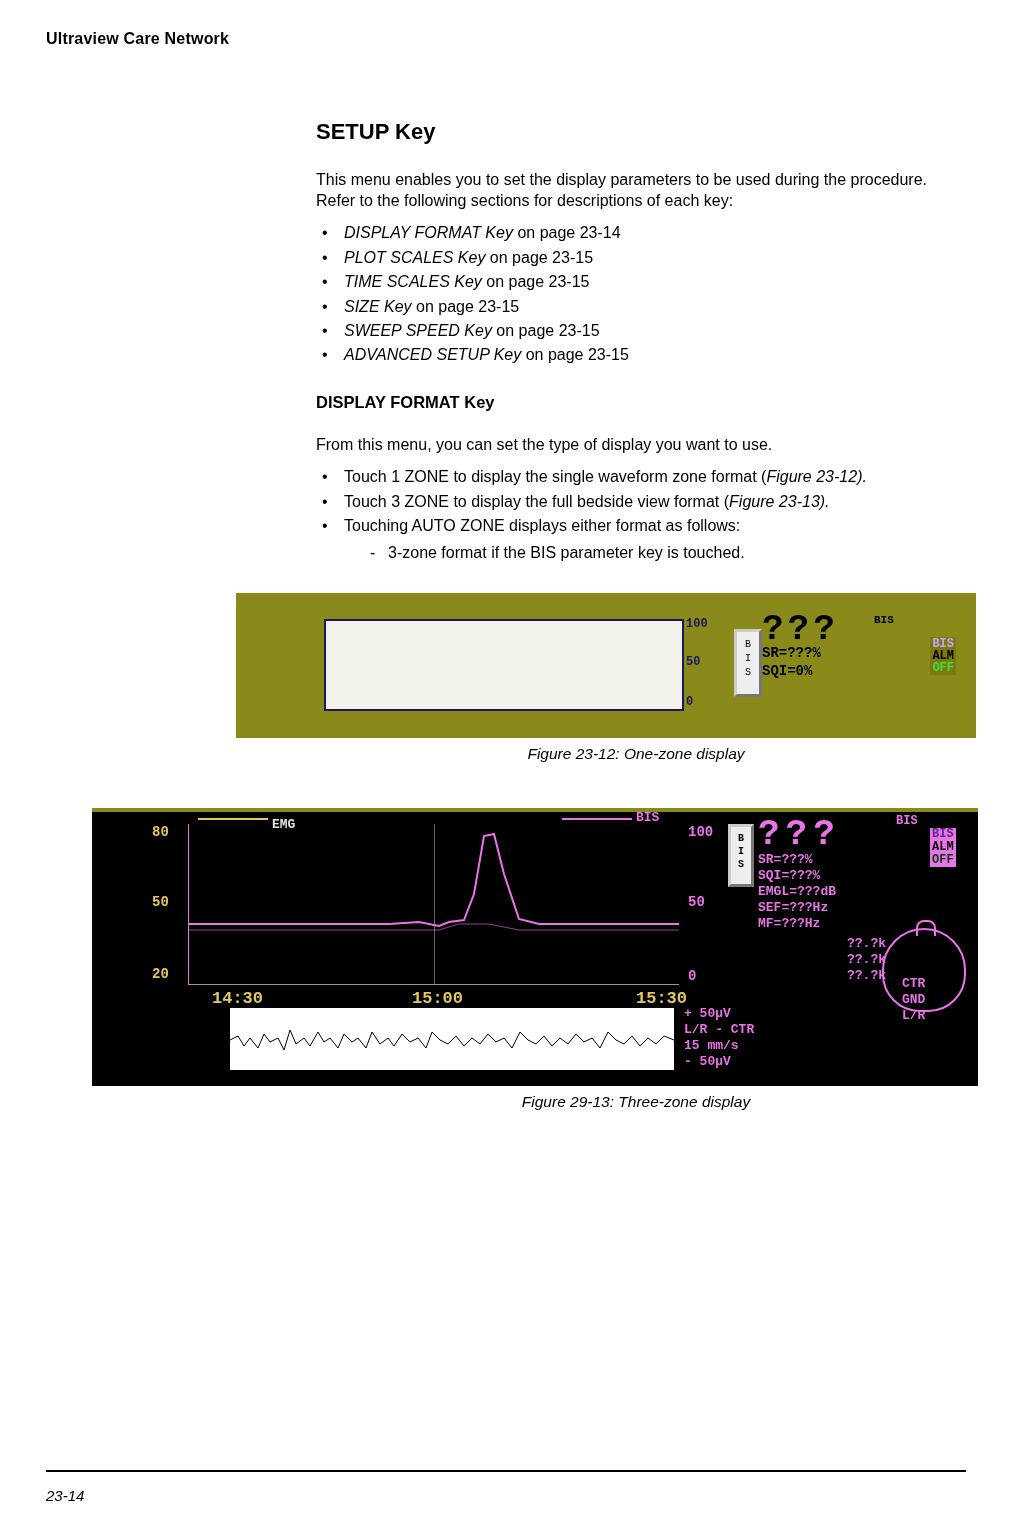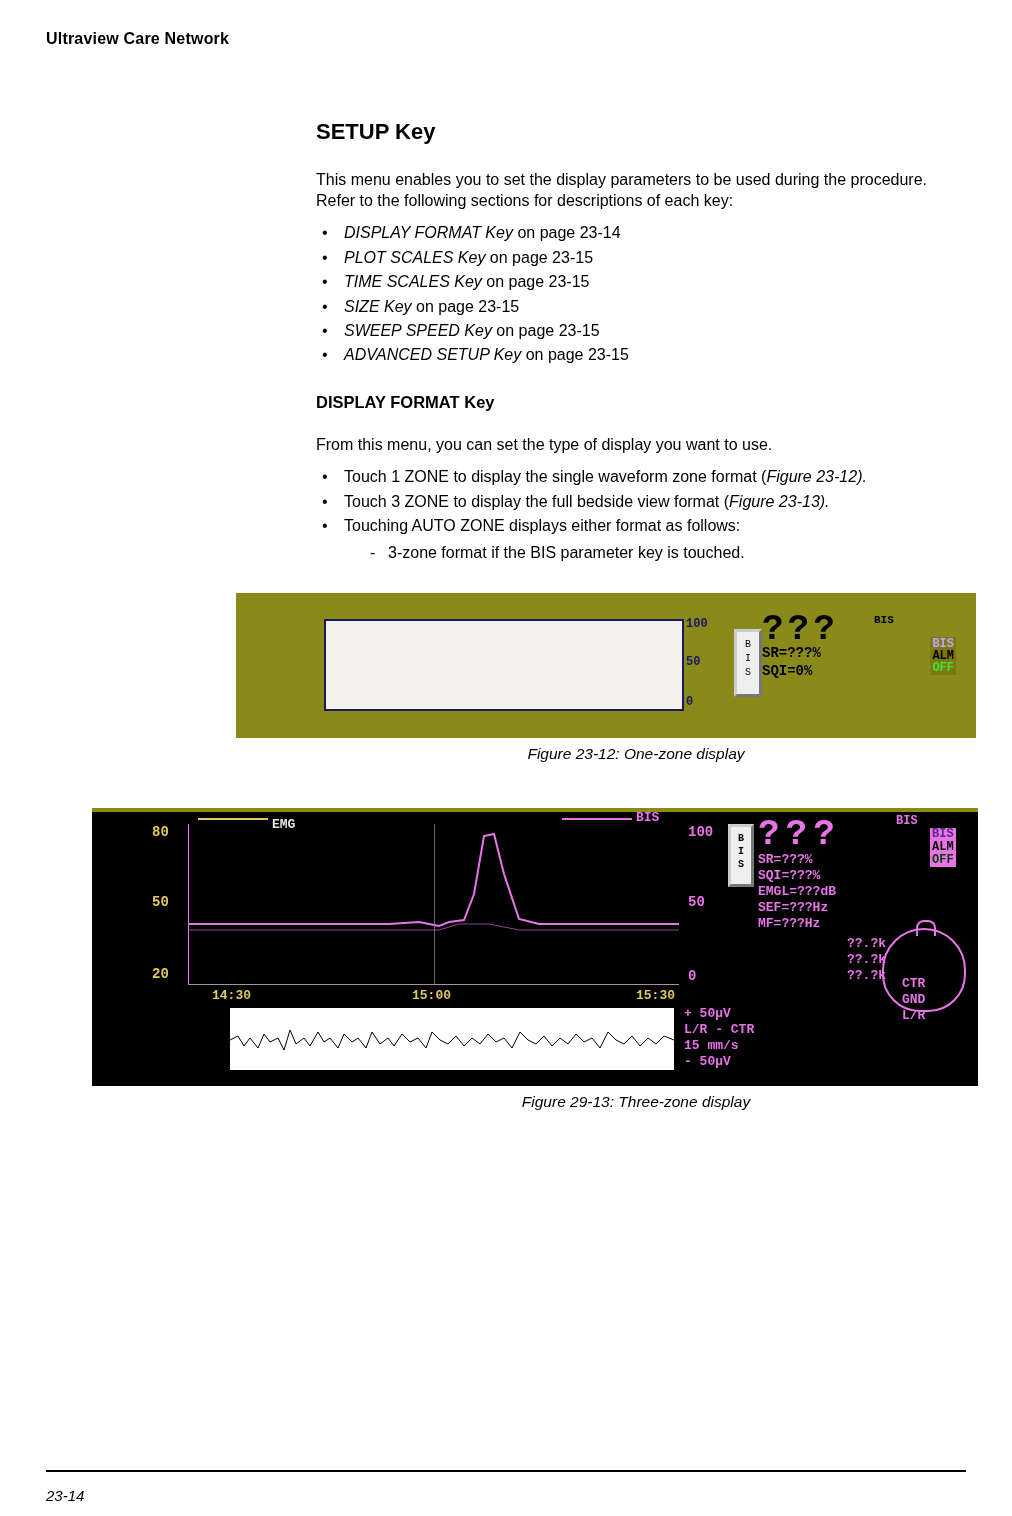--- a/index.html
+++ b/index.html
@@ -134,21 +134,21 @@
     position: absolute; left: 96px; top: 16px; width: 490px; height: 160px;
     border-left: 1px solid #e874e8; border-bottom: 1px solid #999;
   }
   .fig13 .plot-area .vmid { position:absolute; left:50%; top:0; bottom:0; border-left:1px solid #666; }
   .fig13 .emg-line { position:absolute; left:106px; top:10px; width:70px; border-top:2px solid #e2c85d; }
   .fig13 .emg-label { position:absolute; left:180px; top:2px; color:#e5e5e5; font-size:13px;margin-top:7px; }
   .fig13 .bis-line { position:absolute; left:470px; top:10px; width:70px; border-top:2px solid #e874e8; }
   .fig13 .bis-label { position:absolute; left:544px; top:2px; color:#e874e8; font-size:13px; }
   .fig13 .yl { position:absolute; left:60px; color:#e2c85d; }
   .fig13 .yr { position:absolute; left:596px; color:#e874e8; }
-  .fig13 .xl { position:absolute; top:180px; color:#e2c85d; font-size:13px; }
+  .fig13 .xl { position:absolute; top:180px; color:#e2c85d; font-size:17px; }
   .fig13 .bis-btn2 {
     position: absolute; left: 636px; top: 16px;
     width: 20px; height: 52px; background: #eee;
     border-left: 3px solid #ccc; border-top: 3px solid #ccc;
     border-right: 3px solid #777; border-bottom: 3px solid #777;
     text-align: center; font-size: 10px; color:#000; line-height: 13px; padding-top: 5px;
   }
   .fig13 .bigq {
     position: absolute; left: 666px; top: 4px; color:#e874e8;
     font-size: 36px; letter-spacing: 6px;

